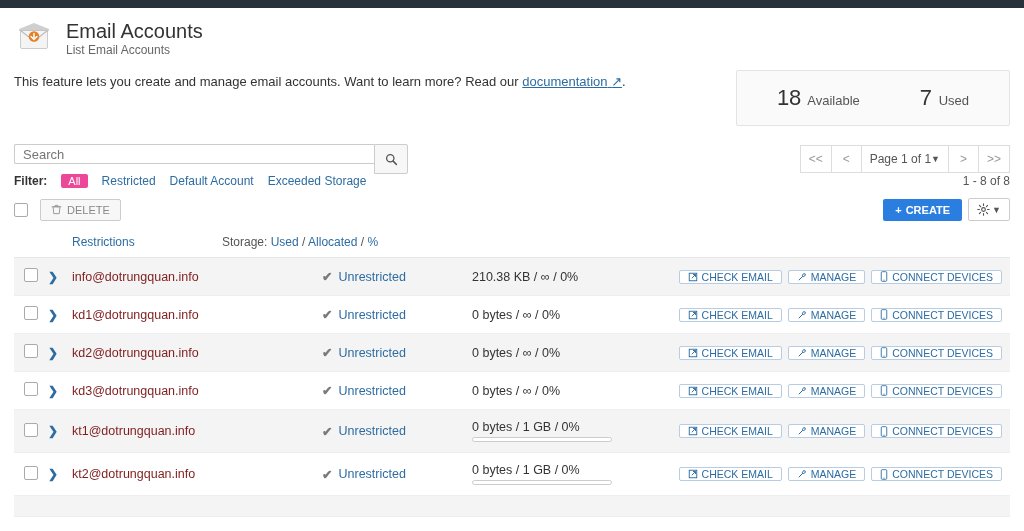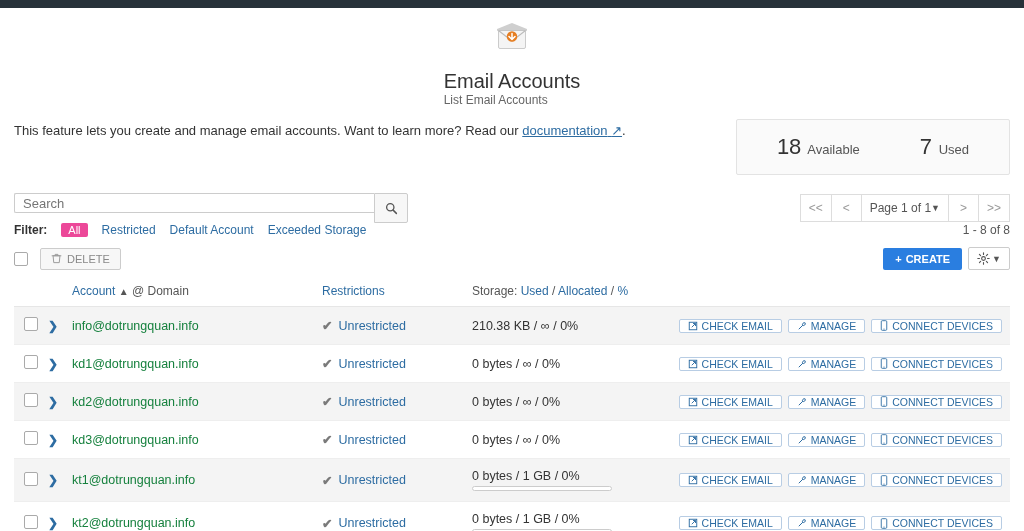--- a/index.html
+++ b/index.html
@@ -16,21 +16,21 @@
   body{
     margin:0;
     font-family:"Segoe UI","Helvetica Neue",Arial,sans-serif;
     font-size:13px;
     color:var(--text);
     background:#fff;
     width:1024px;
   }
   .topbar{height:8px;background:#27323a;}
   .page{padding:0 14px 30px 14px;background:#fff;}
-  .title-row{display:flex;align-items:center;gap:12px;padding:10px 0 0 0;flex-direction:column;}
+  .title-row{display:flex;align-items:center;gap:12px;padding:10px 0 0 0;}
   .title-icon{
     width:40px;height:40px;display:flex;align-items:center;justify-content:center;flex-shrink:0;
   }
   .title-icon svg{width:36px;height:36px;}
   h1{margin:0;font-weight:400;font-size:20px;color:#333;}
   .subtitle{margin:0;font-size:12px;color:#666;}
   .intro-row{display:flex;justify-content:space-between;align-items:flex-start;margin-top:12px;}
   .intro-text{font-size:13px;color:#333;padding-top:4px;}
   .intro-text a{color:var(--linkblue);text-decoration:underline;}
   .stats-box{
@@ -90,21 +90,21 @@
   .col-stor{flex:1;}
   .col-actions{width:280px;}
   .hdr-link{color:var(--linkblue);}
   .hdr-muted{color:#555;}
   .row{
     display:flex;align-items:center;padding:10px 0;border-bottom:1px solid #eee;font-size:12.5px;
   }
   .row.stripe{background:var(--stripe);}
   .row .col-chk{padding-left:10px;}
   .chev{color:var(--linkblue);font-size:12px;font-weight:600;}
-  .acct{color:#15803d;}
+  .acct{color:#7f1d1d;}
   .restr{display:flex;align-items:center;gap:6px;}
   .restr .tick{color:#7a7a7a;font-weight:700;}
   .restr .lnk{color:var(--linkblue);}
   .stor{color:#333;}
   .progress{width:140px;height:5px;border:1px solid #ccc;border-radius:3px;margin-top:3px;background:#fff;}
   .row-actions{display:flex;gap:6px;justify-content:flex-end;padding-right:8px;}
   .rbtn{
     display:flex;align-items:center;gap:4px;border:1px solid #b8cde4;background:#fff;color:var(--linkblue);
     padding:0 8px;border-radius:2px;font-size:10.5px;cursor:pointer;white-space:nowrap;
   }
@@ -200,25 +200,20 @@
             <path d="M8 1v2M8 13v2M1 8h2M13 8h2M3 3l1.4 1.4M11.6 11.6L13 13M3 13l1.4-1.4M11.6 4.4L13 3" stroke="#555" stroke-width="1.4" stroke-linecap="round"></path>
           </svg>
         <span style="font-size:9px;">▼</span>
       </button>
     </div>
   </div>
 
   <div class="col-headers">
     <div class="col-chk"></div>
     <div class="col-exp"></div>
-    <div class="col-acct">
-      <span class="hdr-link">Account</span>
-      <span style="color:#555;font-size:10px;">▲</span>
-      <span class="hdr-muted"> @ Domain</span>
-    </div>
     <div class="col-rest hdr-link">Restrictions</div>
     <div class="col-stor">
       <span class="hdr-muted">Storage: </span>
       <span class="hdr-link">Used</span>
       <span class="hdr-muted"> / </span>
       <span class="hdr-link">Allocated</span>
       <span class="hdr-muted"> / </span>
       <span class="hdr-link">%</span>
     </div>
     <div class="col-actions"></div>

